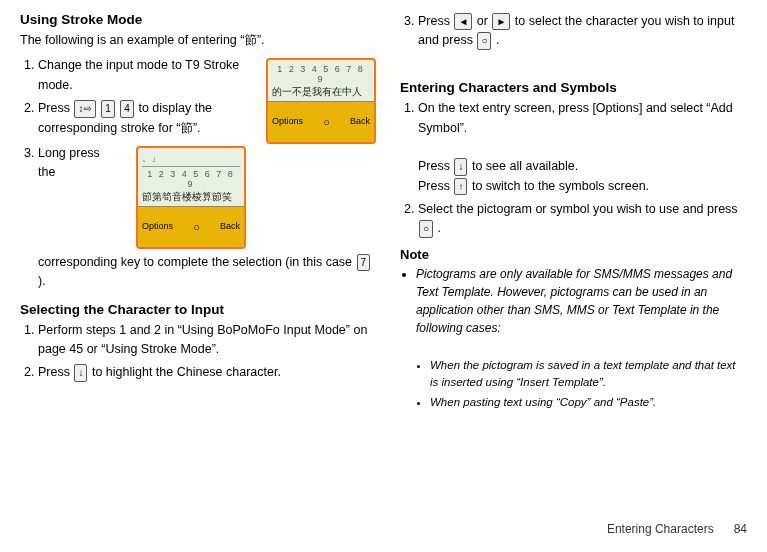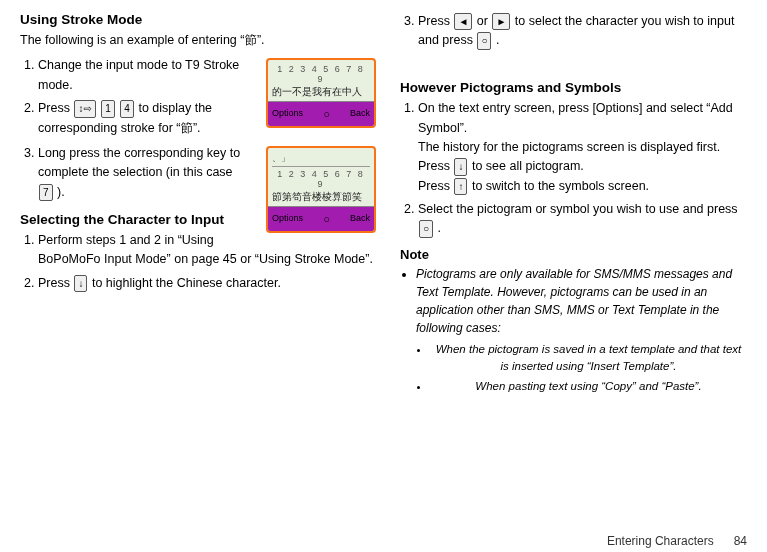--- a/index.html
+++ b/index.html
@@ -76,24 +76,24 @@
       padding-bottom: 1px;
     }
     .phone-char-row {
       font-size: 10px;
       color: #222;
       margin-bottom: 2px;
       white-space: nowrap;
       overflow: hidden;
     }
     .phone-bottom-bar {
-      background: #a21caf;
+      background: #eab308;
       display: flex;
       justify-content: space-between;
-      padding: 6px 4px;
+      padding: 14px 4px;
       font-size: 9px;
       border-top: 1px solid #888;
     }
     .phone-bottom-bar span {
       font-size: 9px;
     }
     .phone-bottom-bar .center-icon {
       font-size: 11px;
     }
     .num-row {
@@ -129,29 +129,28 @@
     }
     .note-list li {
       font-size: 12px;
       line-height: 1.5;
       margin-bottom: 3px;
       font-style: italic;
     }
     .note-list li .sub-list {
       list-style: disc;
       padding-left: 14px;
-      margin-top: 4px;
-      text-align: center;
+      margin-top: 20px;
     }
     .note-list li .sub-list li {
       font-size: 11.5px;
     }
     .footer {
       position: absolute;
-      bottom: 4px;
+      bottom: 16px;
       right: 20px;
       font-size: 12px;
       color: #333;
       display: flex;
       align-items: center;
       gap: 20px;
     }
     .footer-text {
       font-size: 12px;
     }
@@ -245,31 +244,30 @@
         <span> or </span>
         <span class="inline-key">►</span>
         <span> to select the character you wish to input and press </span>
         <span class="inline-key">○</span>
         <span>.</span>
         <br><br>
       </li>
     </ol>
 
     <div class="section-gap"></div>
-    <div class="section-title">However Pictograms and Symbols</div>
+    <div class="section-title">Entering Characters and Symbols</div>
 
     <ol>
       <li>
         <span>On the text entry screen, press [Options] and select “Add Symbol”.</span>
         <br>
-        <span>The history for the pictograms screen is displayed first.</span>
         <br>
         <span>Press </span>
         <span class="inline-key">↓</span>
-        <span> to see all pictogram.</span>
+        <span> to see all available.</span>
         <br>
         <span>Press </span>
         <span class="inline-key">↑</span>
         <span> to switch to the symbols screen.</span>
       </li>
       <li style="margin-top:4px;">
         <span>Select the pictogram or symbol you wish to use and press </span>
         <span class="inline-key">○</span>
         <span>.</span>
       </li>

